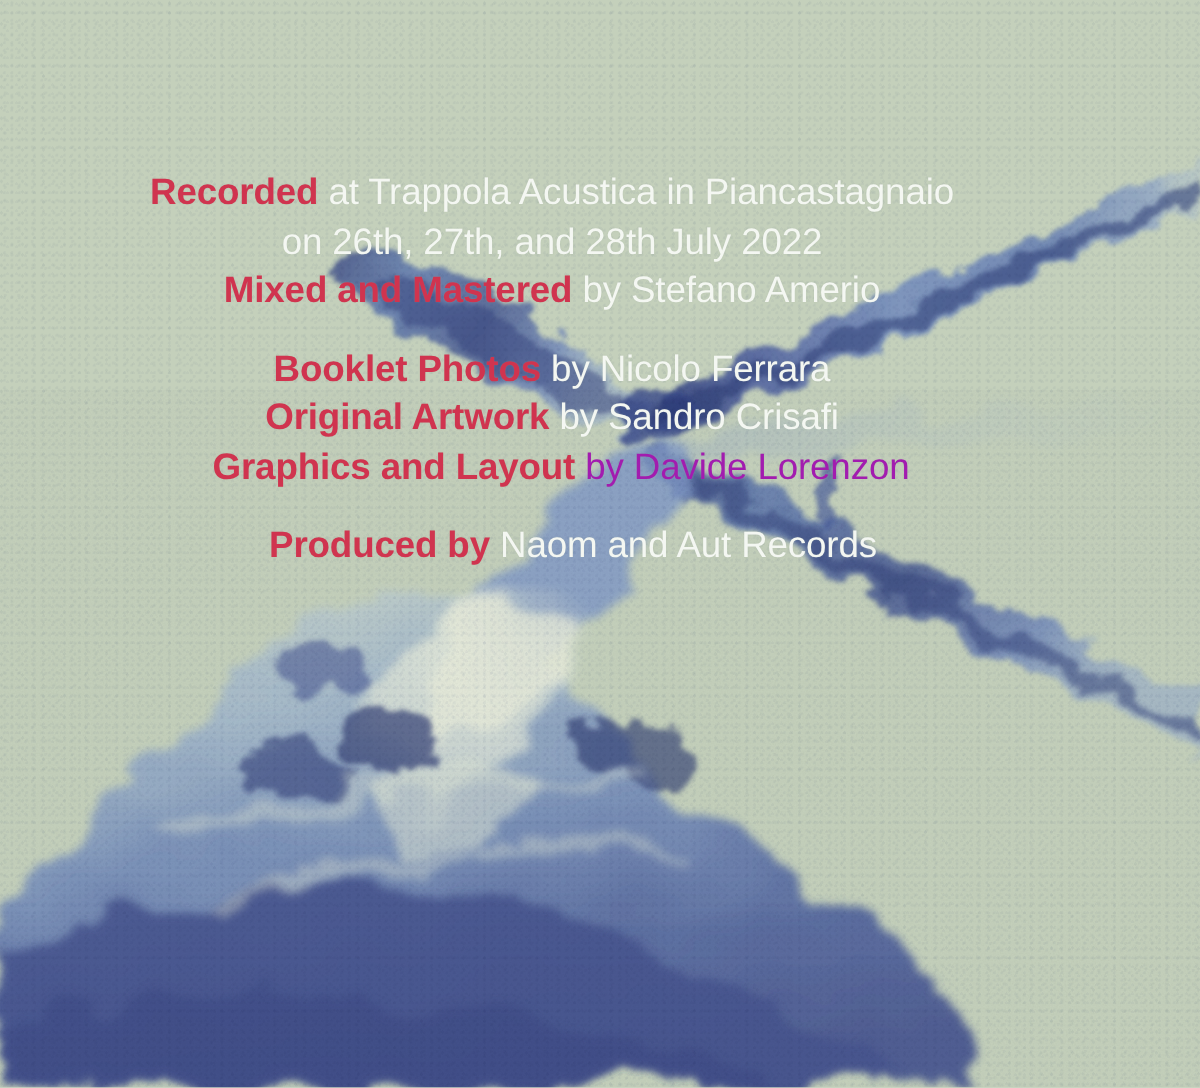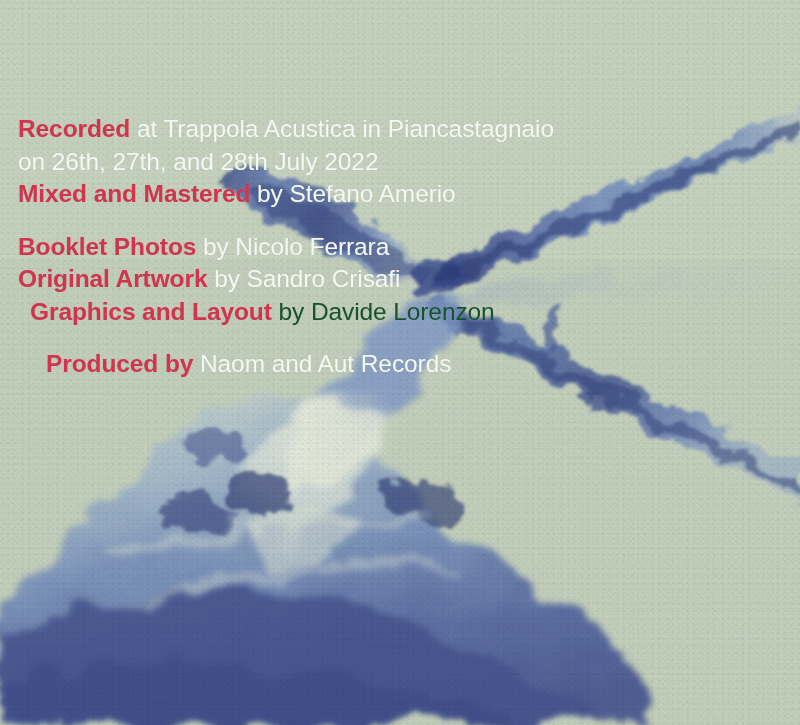--- a/index.html
+++ b/index.html
@@ -8,20 +8,21 @@
     padding: 0;
     background: #c4d0bb;
   }
   #canvas {
     position: relative;
     width: 800px;
     height: 725px;
     overflow: hidden;
     background: #c4d0bb;
     font-family: "Liberation Sans", sans-serif;
+    text-align: center;
     -webkit-font-smoothing: antialiased;
   }
 
   
   #artwork {
     position: absolute;
     inset: 0;
     width: 800px;
     height: 725px;
     pointer-events: none;
@@ -288,21 +289,21 @@
     </div>
 
     <div class="credit-group group-gap-lg">
       <div class="credit-line">
         <span class="em" style="color: rgb(208, 52, 79);">Booklet Photos</span><span class="plain" style="color: rgb(244, 247, 242);"> by Nicolo Ferrara</span>
       </div>
       <div class="credit-line">
         <span class="em" style="color: rgb(208, 52, 79);">Original Artwork</span><span class="plain" style="color: rgb(244, 247, 242);"> by Sandro Crisafi</span>
       </div>
       <div class="credit-line">
-        <span class="em" style="color: rgb(208, 52, 79); margin-left: 12px;">Graphics and Layout</span><span class="plain" style="color: #14532d;"> by Davide Lorenzon</span>
+        <span class="em" style="color: rgb(208, 52, 79); margin-left: 12px;">Graphics and Layout</span><span class="plain" style="color: #a21caf;"> by Davide Lorenzon</span>
       </div>
     </div>
 
     <div class="credit-group group-gap-lg">
       <div class="credit-line">
         <span class="em" style="color: rgb(208, 52, 79); margin-left: 28px;">Produced by</span><span class="plain" style="color: rgb(244, 247, 242);"> Naom and Aut Records</span>
       </div>
     </div>
 
   </div>

